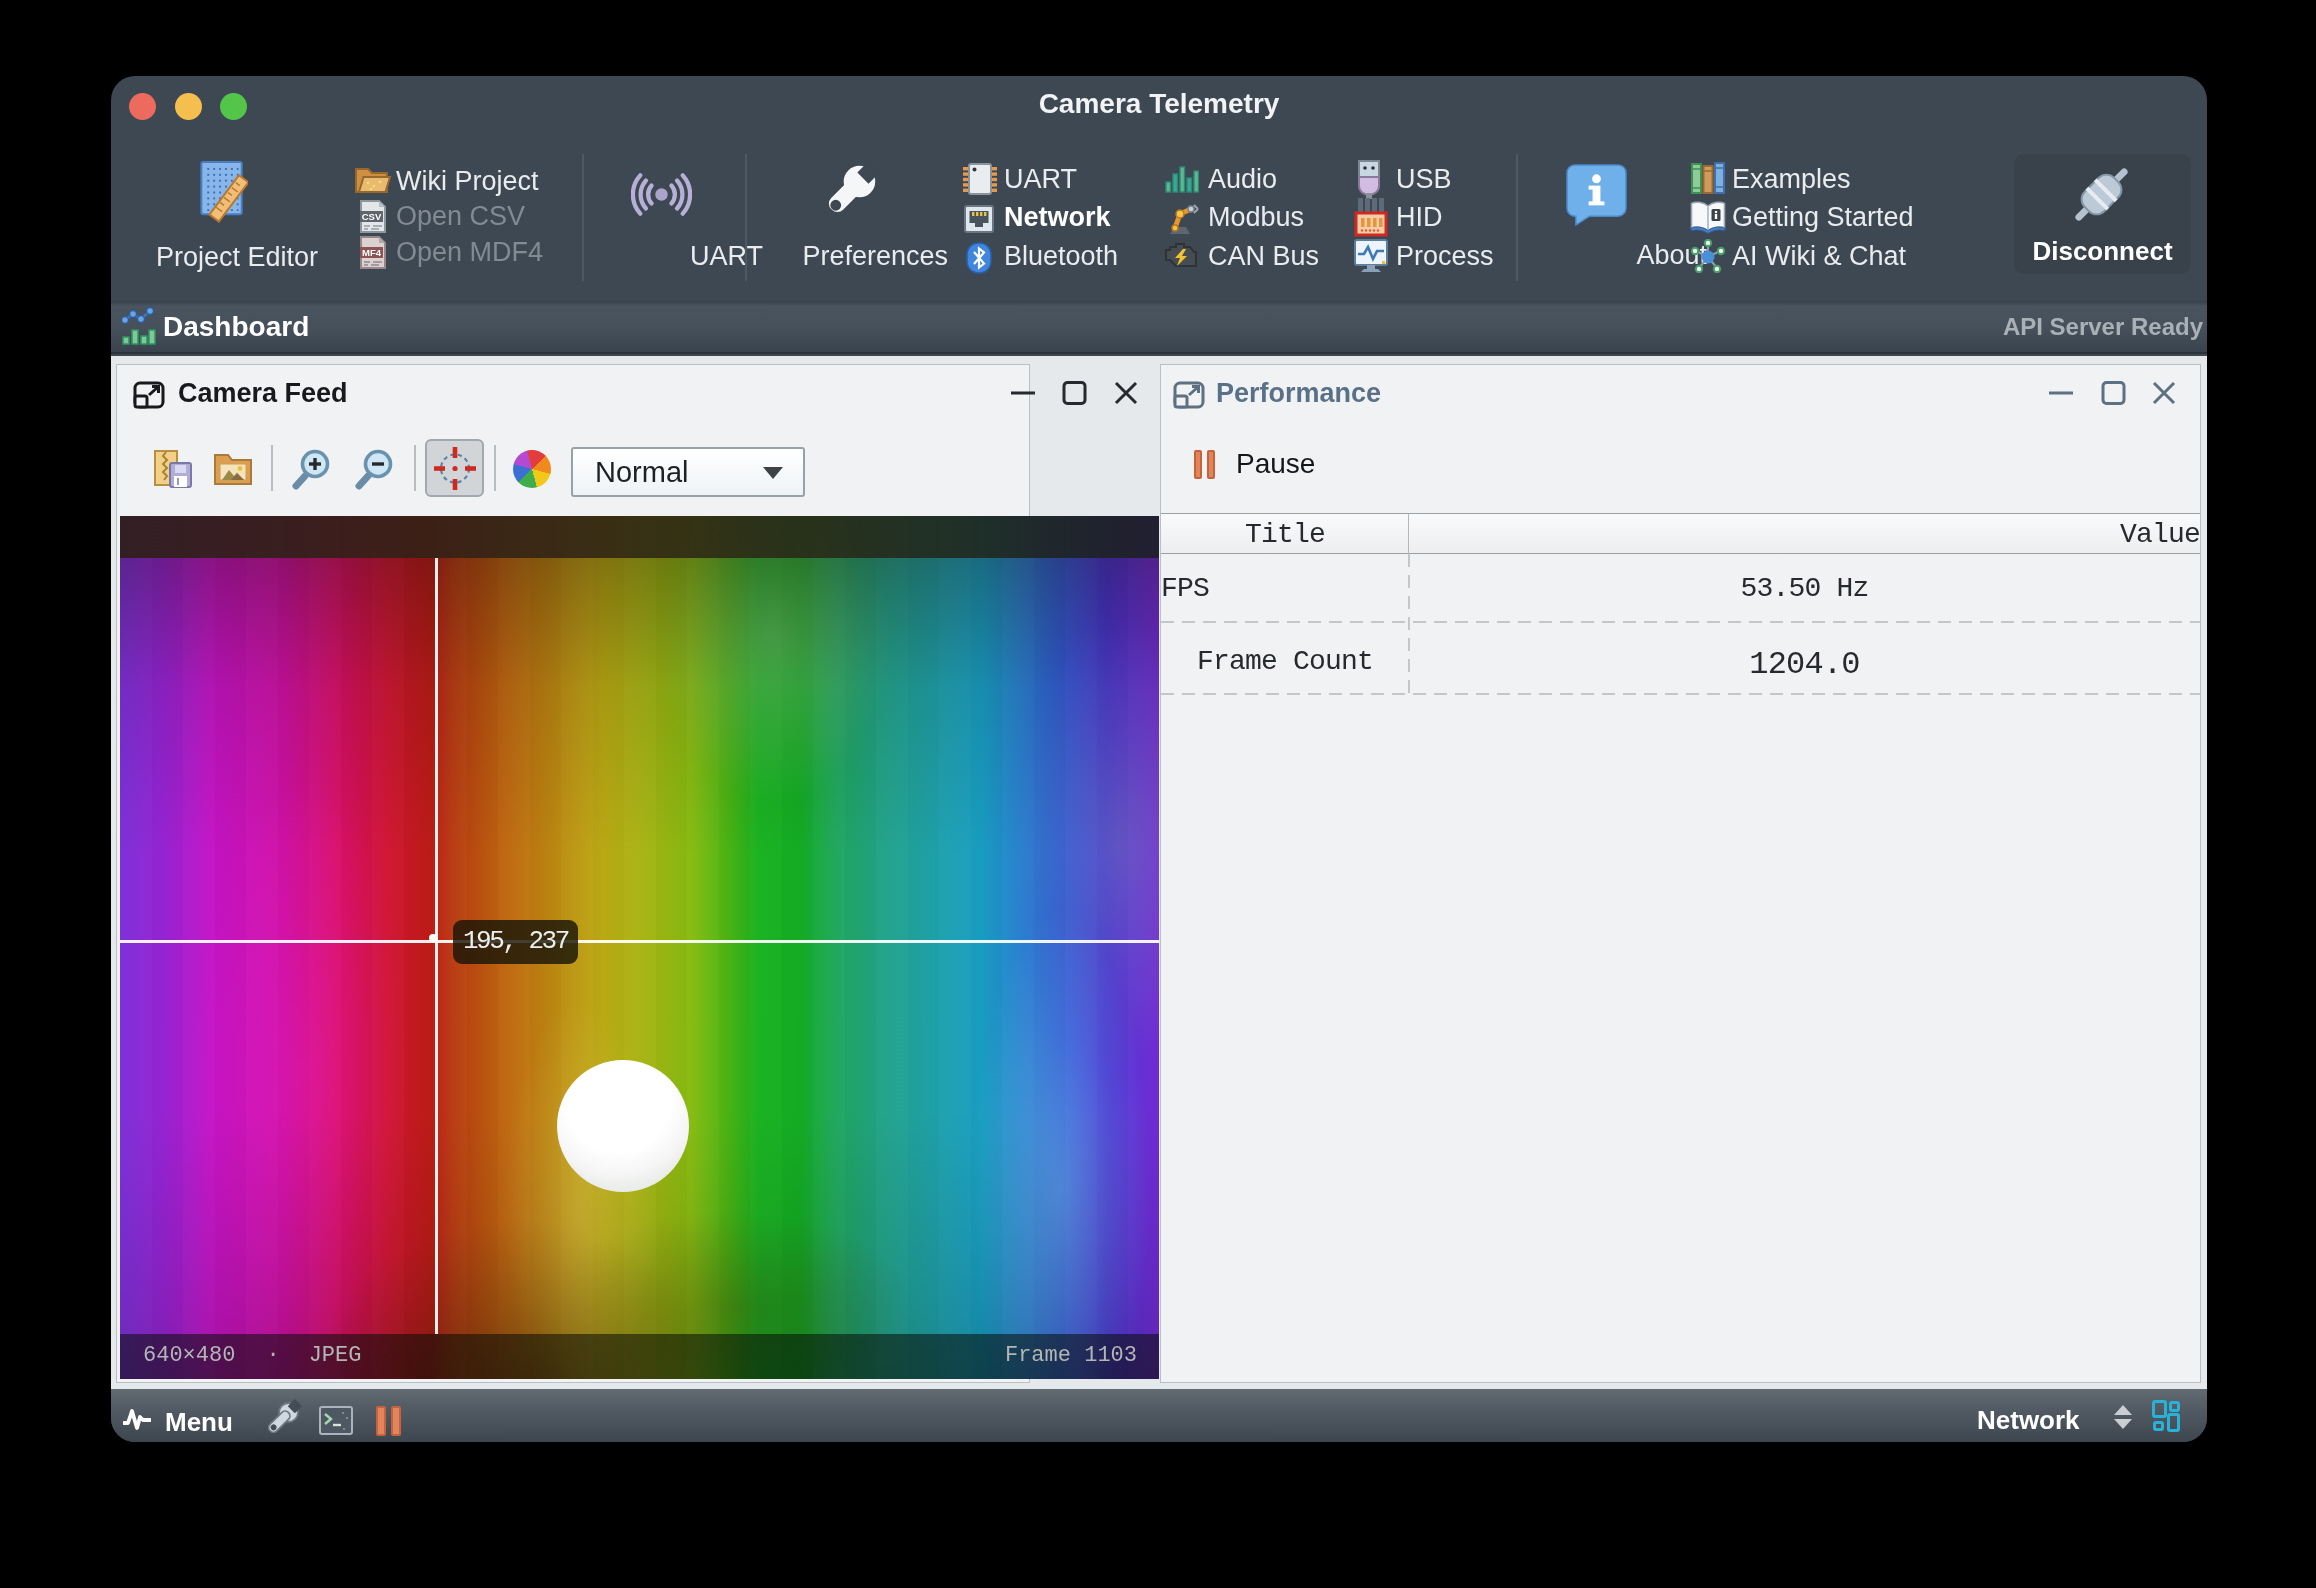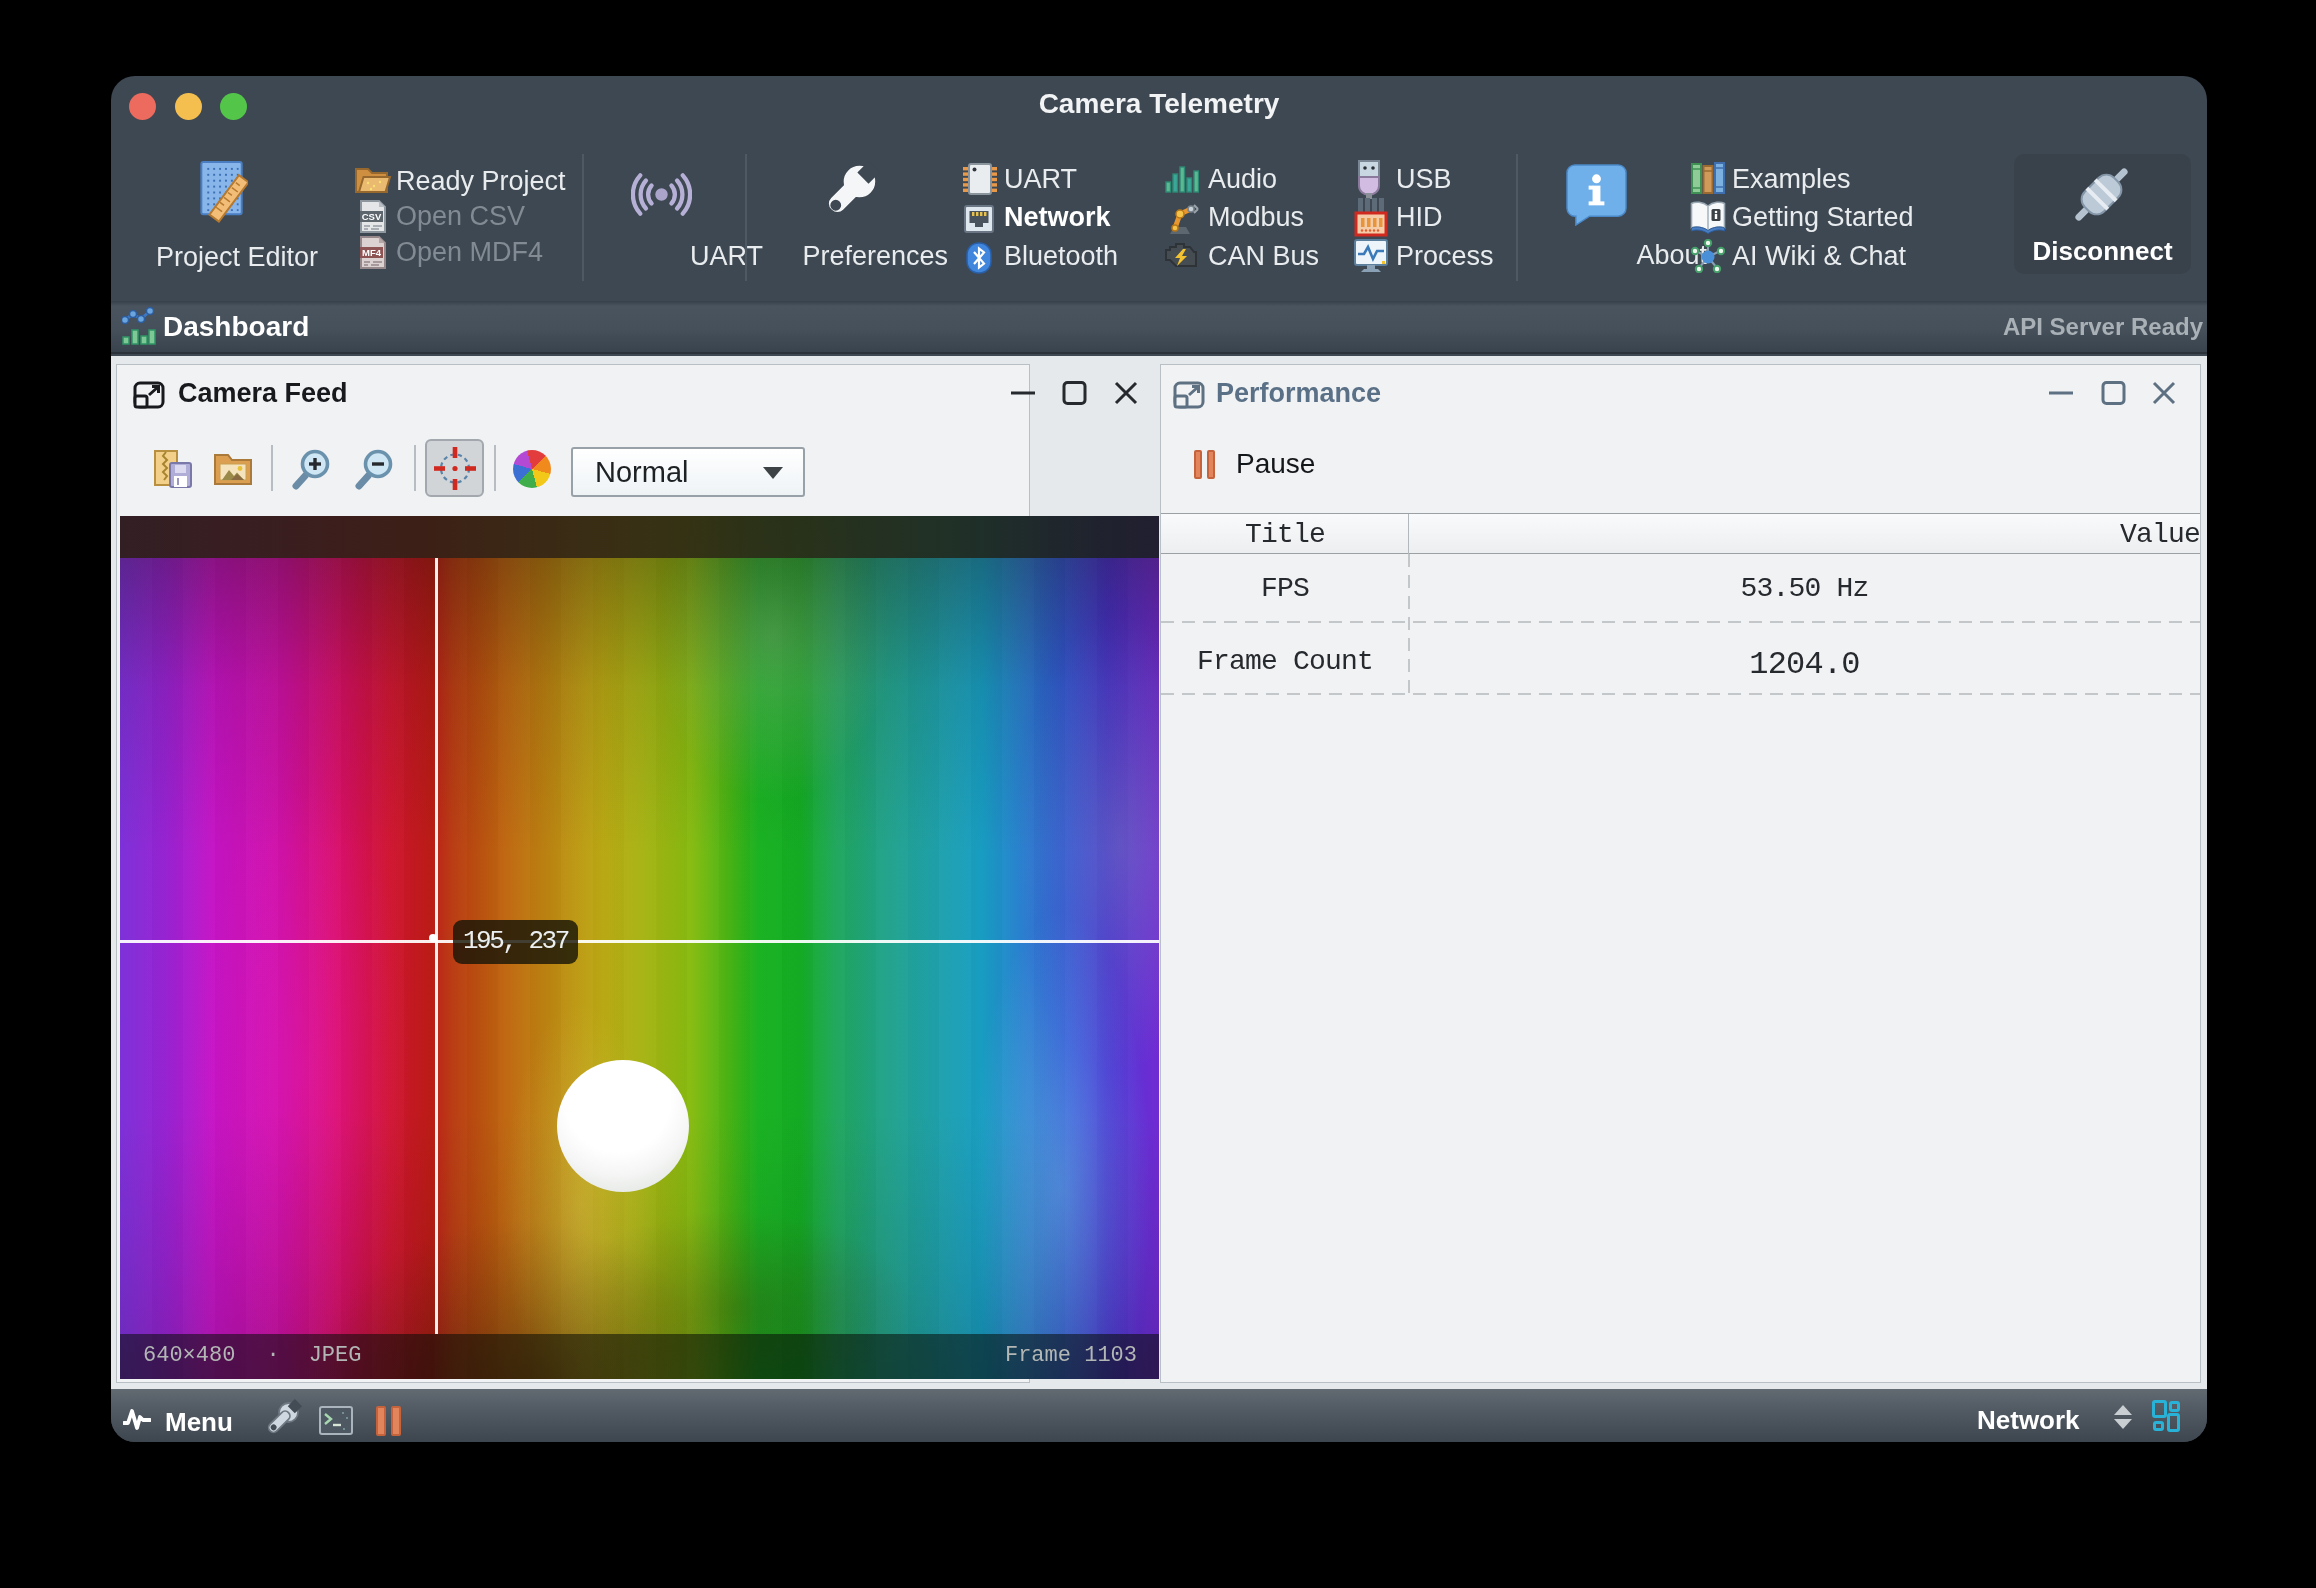--- a/index.html
+++ b/index.html
@@ -44,21 +44,21 @@
     </svg>
     <div class="lblc" style="left:29px;top:107px;width:178px">Project Editor</div>
     <svg class="a" style="left:243px;top:29px" width="38" height="33" viewBox="0 0 38 33">
       <path d="M2 5 L14 5 L18 9 L33 9 L33 28 L2 28 Z" fill="#cf8f40" stroke="#96682e" stroke-width="2"></path>
       <path d="M5 28 L9.5 13 L36 13 L31.5 28 Z" fill="#eaba70" stroke="#96682e" stroke-width="2"></path>
       <circle cx="14" cy="19" r="1.2" fill="#f8e070"></circle>
         <circle cx="20" cy="22" r="1.2" fill="#f8e070"></circle>
         <circle cx="26" cy="18" r="1.2" fill="#f8e070"></circle>
         <circle cx="17" cy="25" r="1.2" fill="#f8e070"></circle>
     </svg>
-    <div class="lbl" style="left:285px;top:26px">Ready Project</div>
+    <div class="lbl" style="left:285px;top:26px">Wiki Project</div>
     <svg class="a" style="left:248px;top:65px" width="28" height="33" viewBox="0 0 28 33">
       <path d="M2 1 L20 1 L26 7 L26 32 L2 32 Z" fill="#e4e6e8" stroke="#8e969e" stroke-width="2"></path>
       <path d="M20 1 L20 7 L26 7 Z" fill="#b8bec4"></path>
       <rect x="1" y="11" width="23" height="11" fill="#5d656d"></rect>
       <text x="12.5" y="20" font-family="Liberation Sans" font-size="9.5" font-weight="bold" fill="#fff" text-anchor="middle">CSV</text>
       <g stroke="#a8aeb4" stroke-width="2">
           <line x1="5" y1="26" x2="11" y2="26"></line>
           <line x1="14" y1="26" x2="23" y2="26"></line>
           <line x1="5" y1="29" x2="9" y2="29"></line>
           <line x1="12" y1="29" x2="20" y2="29"></line>
@@ -376,21 +376,21 @@
       </svg>
     <div class="a" style="left:33px;top:85px;width:8px;height:29px;background:#e2845c;border:2px solid #c4633c;border-radius:2px"></div>
     <div class="a" style="left:46px;top:85px;width:8px;height:29px;background:#e2845c;border:2px solid #c4633c;border-radius:2px"></div>
     <div class="a" style="left:75px;top:83px;font-size:28px;color:#14171a">Pause</div>
 
     <div class="a" style="left:0;top:148px;width:1039px;height:41px;background:linear-gradient(180deg,#f9fafb,#eceef0);border-top:1px solid #9aa0a4;border-bottom:1px solid #9aa0a4">
       <div class="a mono" style="left:0;top:5px;width:248px;text-align:center;font-size:28px;letter-spacing:-0.8px;color:#26292d">Title</div>
       <div class="a mono" style="left:248px;top:5px;width:791px;text-align:right;font-size:28px;letter-spacing:-0.8px;color:#26292d">Value</div>
       <div class="a" style="left:247px;top:0;width:1px;height:41px;background:#b2b8bc"></div>
     </div>
-    <div class="a mono" style="left:0;top:208px;width:248px;text-align:center;font-size:28px;letter-spacing:-0.8px;color:#26292d">FPS</div>
+    <div class="a mono" style="left:0;top:208px;width:248px;font-size:28px;letter-spacing:-0.8px;color:#26292d">FPS</div>
     <div class="a mono" style="left:248px;top:208px;width:791px;text-align:center;font-size:28px;letter-spacing:-0.8px;color:#26292d">53.50 Hz</div>
     <div class="a mono" style="left:0;top:281px;width:248px;text-align:center;font-size:28px;letter-spacing:-0.8px;color:#26292d">Frame Count</div>
     <div class="a mono" style="left:248px;top:281px;width:791px;text-align:center;font-size:32px;letter-spacing:-0.8px;color:#26292d">1204.0</div>
     <div class="a" style="left:0;top:256px;width:1039px;height:2px;background:repeating-linear-gradient(90deg,#c3c7ca 0 13px,rgba(0,0,0,0) 13px 21px)"></div>
     <div class="a" style="left:0;top:328px;width:1039px;height:2px;background:repeating-linear-gradient(90deg,#c3c7ca 0 13px,rgba(0,0,0,0) 13px 21px)"></div>
     <div class="a" style="left:247px;top:189px;width:2px;height:140px;background:repeating-linear-gradient(180deg,#c3c7ca 0 13px,rgba(0,0,0,0) 13px 21px)"></div>
   </div>
 
   <div id="botbar" class="a" style="left:0;top:1313px;width:2096px;height:53px;background:linear-gradient(180deg,#626a72 0%,#555d66 30%,#3d454e 100%)">
     <div class="a" style="left:54px;top:18px;font-size:26px;line-height:30px;font-weight:bold;color:#fff">Menu</div>

